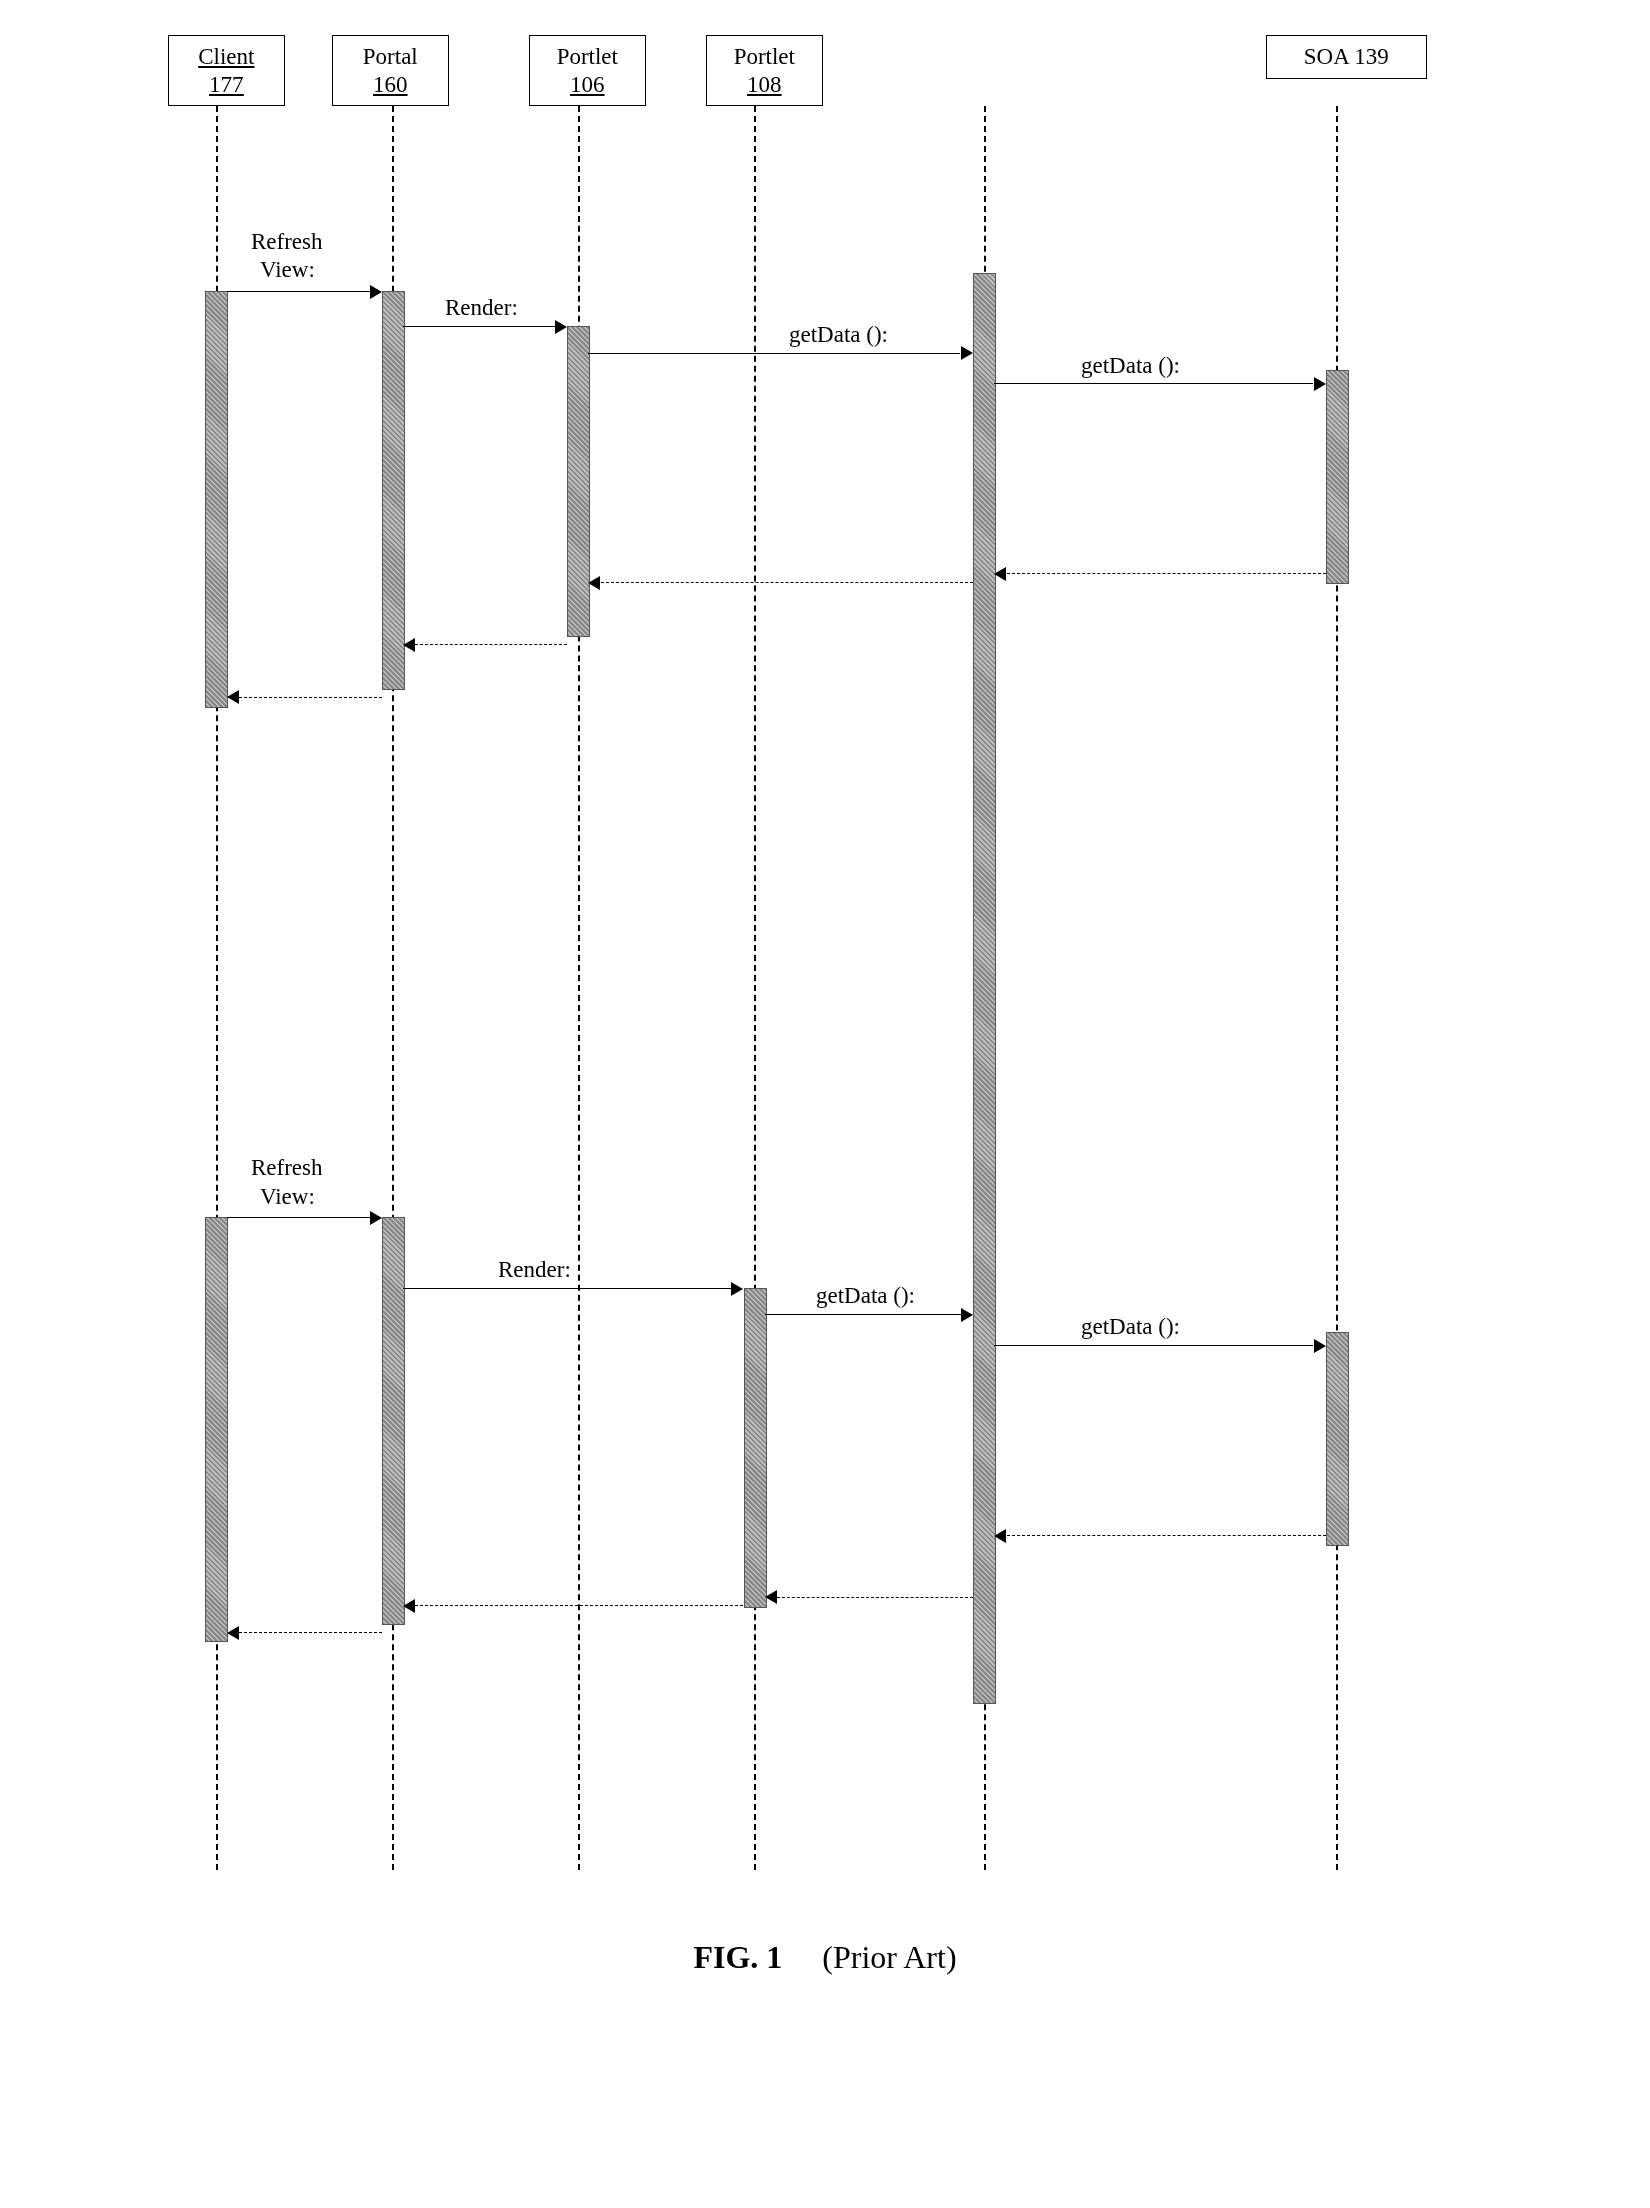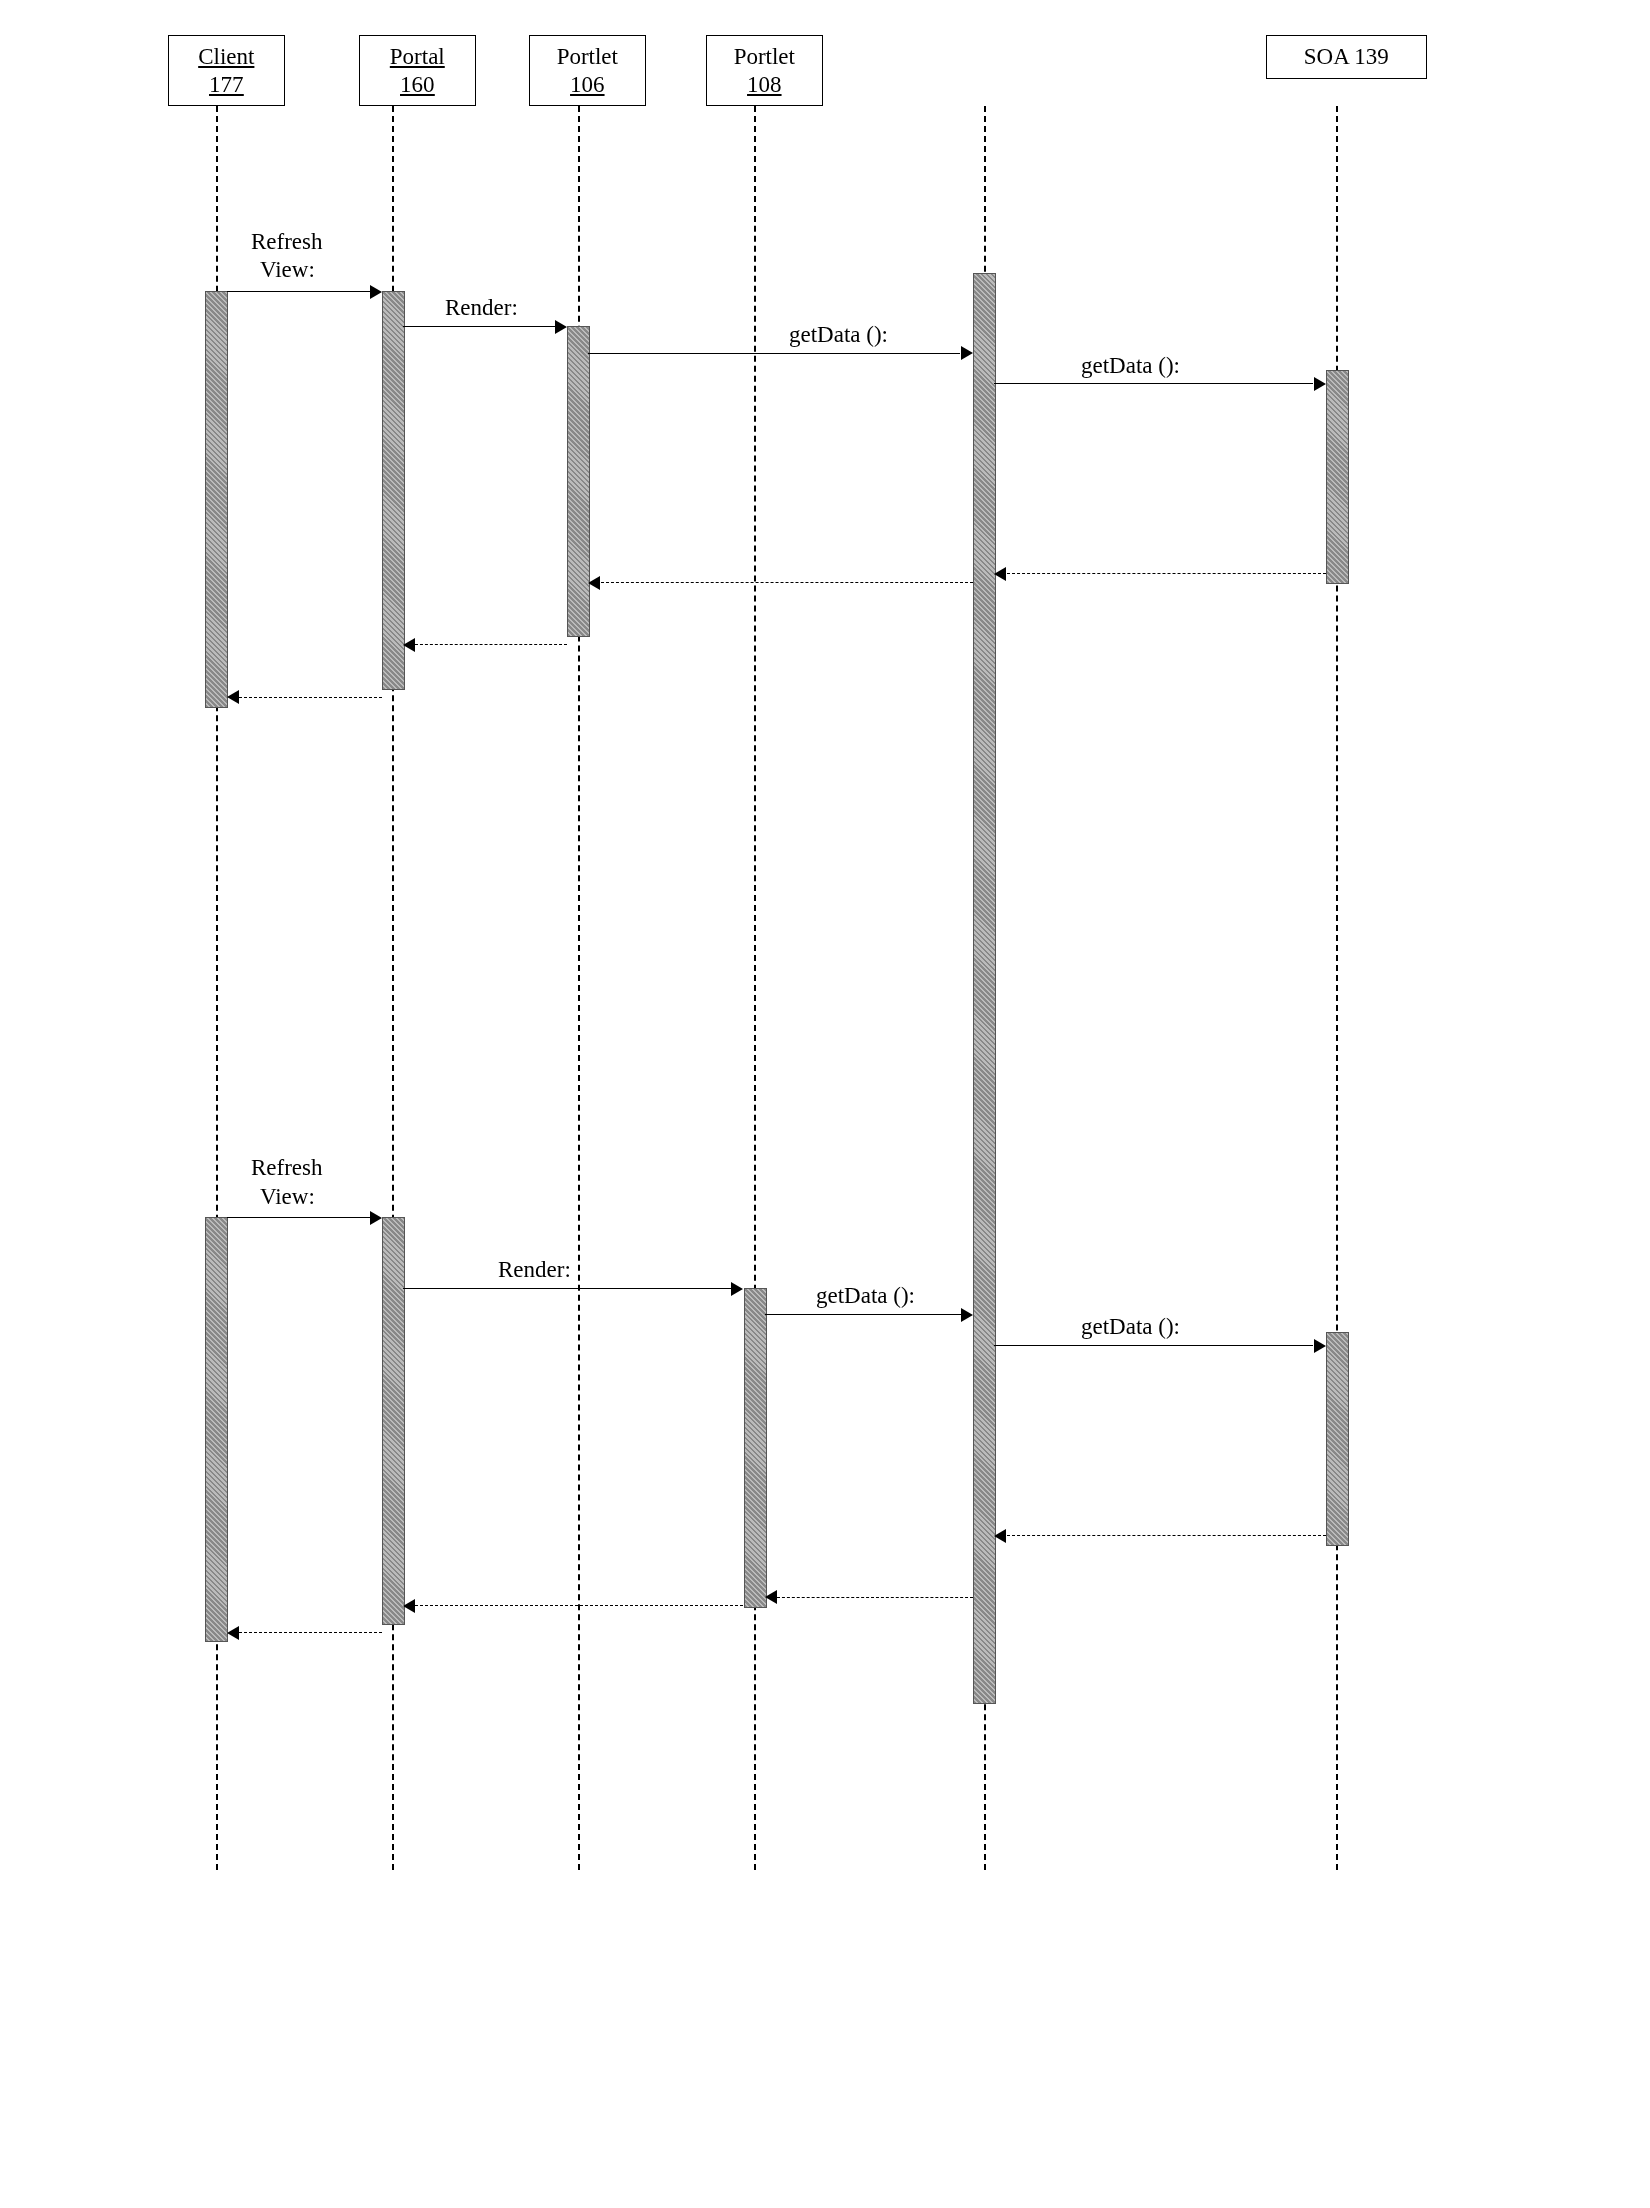--- a/index.html
+++ b/index.html
@@ -77,21 +77,21 @@
 </style>
 </head>
 <body>
 
 <div class="diagram-container">
 
   <div class="participant-box" style="left:49px; width:97px;text-decoration:underline;">
     <span>Client</span>
     <span style="text-decoration:underline;">177</span>
   </div>
-  <div class="participant-box" style="left:240px; width:97px;text-decoration:underline;">
+  <div class="participant-box" style="left:213px; width:97px;">
     <span>Portal</span>
     <span style="text-decoration:underline;">160</span>
   </div>
   <div class="participant-box" style="left:410px; width:97px;">
     <span>Portlet</span>
     <span style="text-decoration:underline;">106</span>
   </div>
   <div class="participant-box" style="left:587px; width:97px;">
     <span>Portlet</span>
     <span style="text-decoration:underline;text-align:center;">108</span>
@@ -169,15 +169,20 @@
 
   <div class="arrow-line dashed" style="left:658px; top:1562px; width:196px;"></div>
   <div class="arrow-head-left" style="left:646px; top:1555px;"></div>
 
   <div class="arrow-line dashed" style="left:296px; top:1570px; width:328px;"></div>
   <div class="arrow-head-left" style="left:284px; top:1564px;"></div>
 
   <div class="arrow-line dashed" style="left:120px; top:1597px; width:143px;"></div>
   <div class="arrow-head-left" style="left:108px; top:1591px;"></div>
 
+  <div class="figure-title">
+    <span class="bold">FIG. 1</span>
+    &nbsp;&nbsp;&nbsp;
+    <span>(Prior Art)</span>
+  </div>
 
 </div>
 
 
 </body></html>

